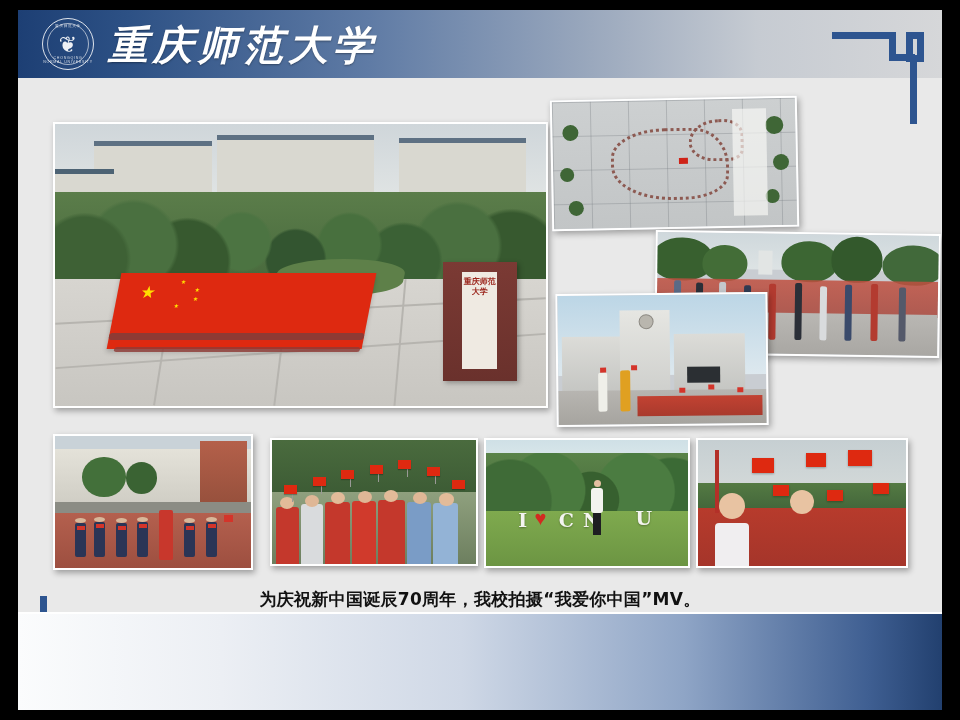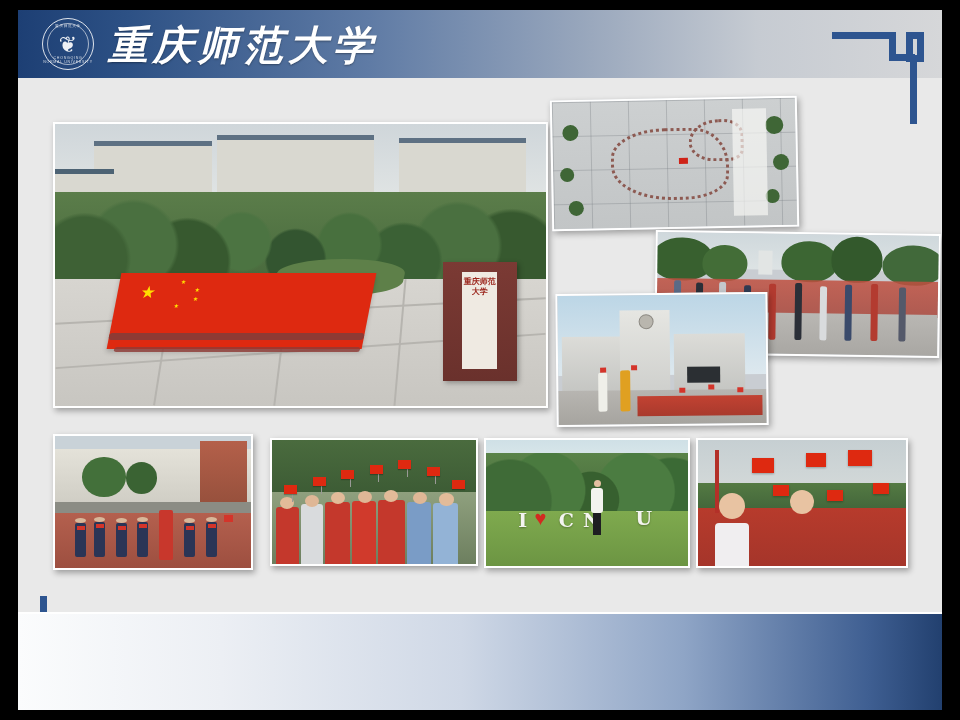--- a/index.html
+++ b/index.html
@@ -479,16 +479,17 @@
       <div class="fl" style="left:72%;top:8%;width:24px;height:16px;"></div>
       <div class="fl" style="left:36%;top:36%;width:16px;height:11px;"></div>
       <div class="fl" style="left:62%;top:40%;width:16px;height:11px;"></div>
       <div class="fl" style="left:84%;top:34%;width:16px;height:11px;"></div>
       <div class="head" style="left:10%;top:42%;width:26px;height:26px;"></div>
       <div class="head" style="left:44%;top:40%;width:24px;height:24px;"></div>
       <div class="rect" style="left:8%;top:66%;width:34px;height:34%;background:#f0eef0;border-radius:4px 4px 0 0;"></div>
     </div>
   </div>
 
+  <div id="caption">为庆祝新中国诞辰70周年，我校拍摄“我爱你中国”MV。</div>
 
   <div id="footer"></div>
 
 </div>
 
 </body></html>

